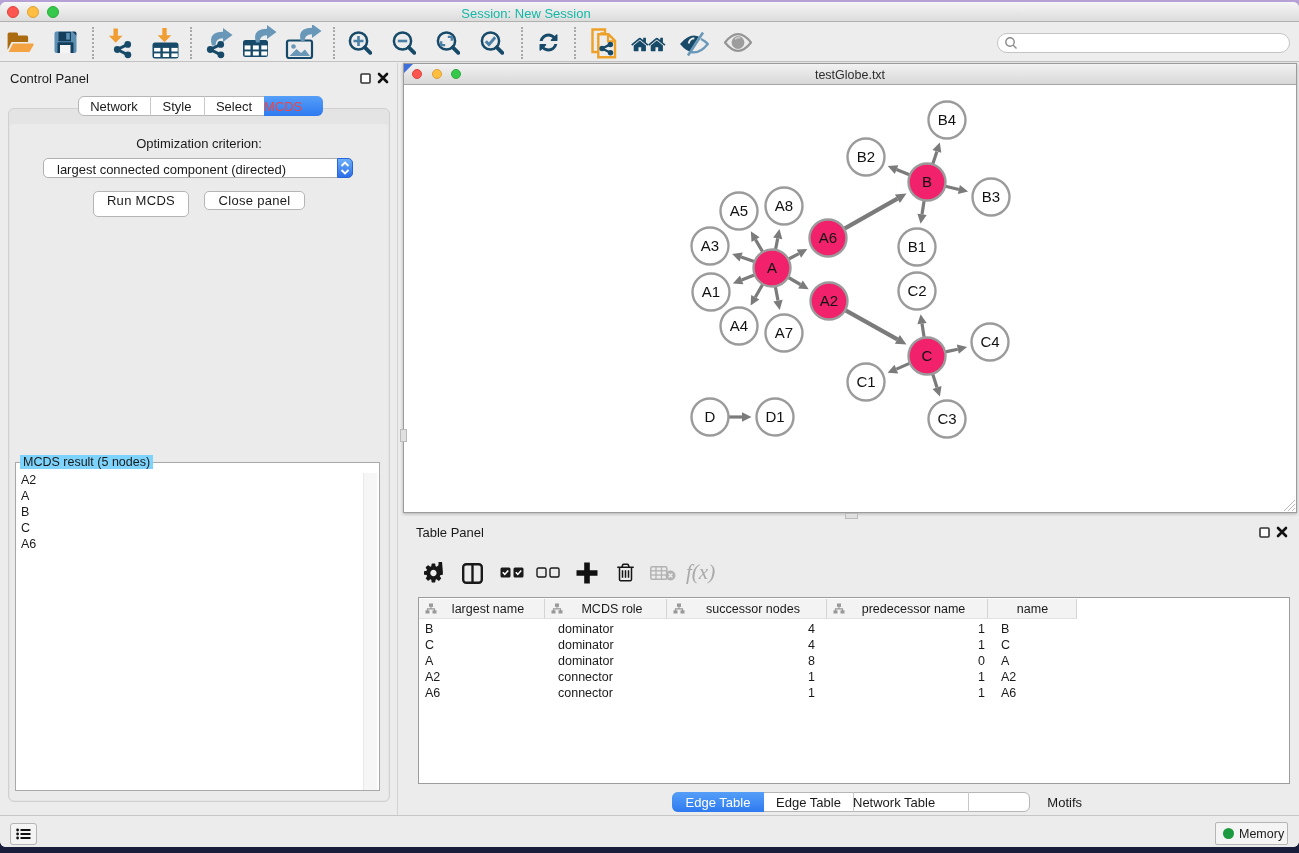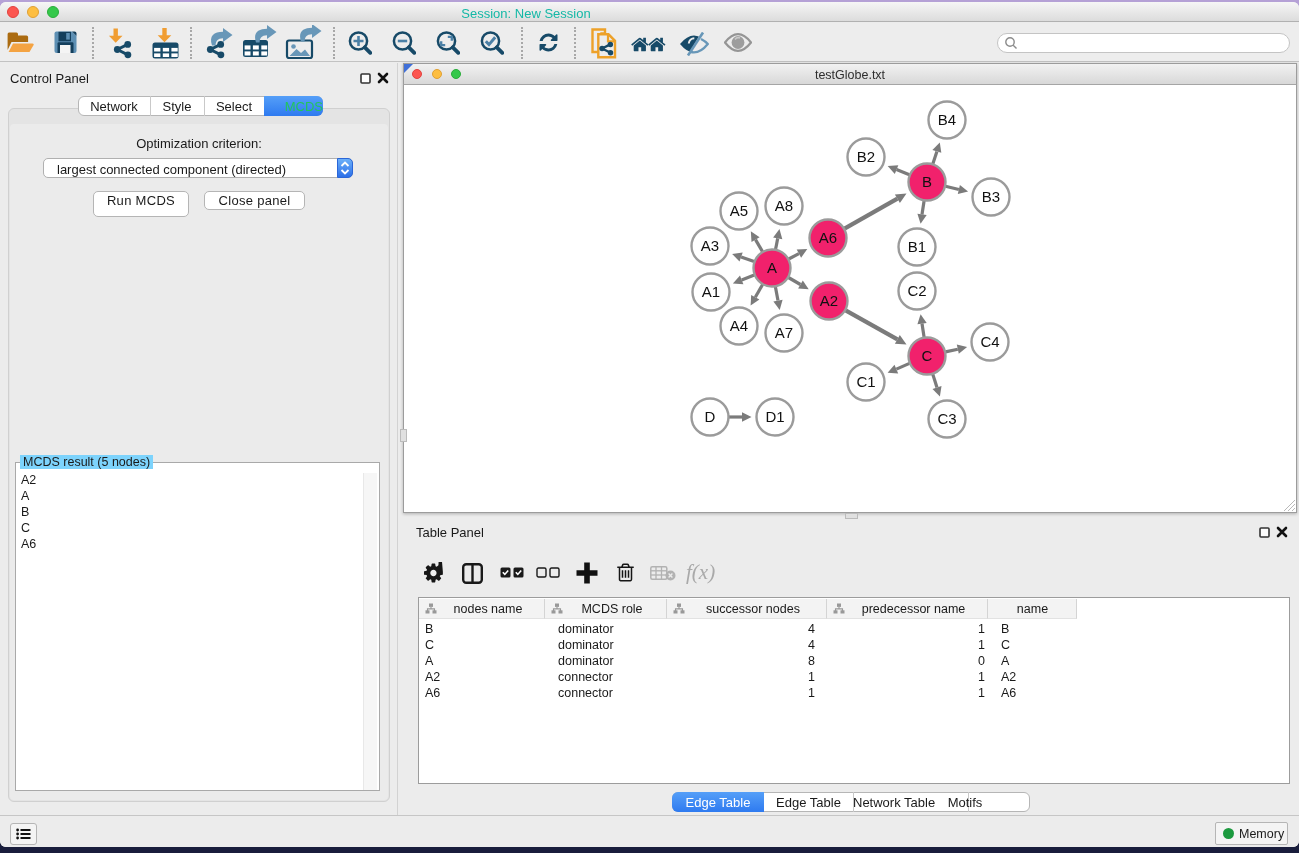--- a/index.html
+++ b/index.html
@@ -156,21 +156,21 @@
   border:1px solid #d0d0d0;border-radius:6px"></div>
 <div class="abs" style="left:10px;top:124px;width:378px;height:676px;background:#ebebeb;border-radius:4px"></div>
 
 <div class="abs" style="left:78px;top:96px;width:245px;height:20px;background:#fff;border:1px solid #b6b6b6;border-radius:6px"></div>
 <div class="abs" style="left:150px;top:96px;width:1px;height:20px;background:#c9c9c9"></div>
 <div class="abs" style="left:204px;top:96px;width:1px;height:20px;background:#c9c9c9"></div>
 <div class="abs" style="left:264px;top:96px;width:59px;height:20px;background:linear-gradient(#559ff8,#2e7af0);border-radius:0 6px 6px 0"></div>
 <div class="t13" style="left:78px;top:99px;width:72px;text-align:center">Network</div>
 <div class="t13" style="left:150px;top:99px;width:54px;text-align:center">Style</div>
 <div class="t13" style="left:204px;top:99px;width:60px;text-align:center">Select</div>
-<div class="t13" style="left:264px;top:99px;width:59px;text-align:right;color:#22c55e">MCDS</div>
+<div class="t13" style="left:264px;top:99px;width:59px;text-align:left;color:#ef4444">MCDS</div>
 
 <div class="t13" style="left:8px;top:136px;width:382px;text-align:center">Optimization criterion:</div>
 
 <div class="abs" style="left:43px;top:158px;width:310px;height:20px;background:#fff;border:1px solid #b0b0b0;border-radius:5px"></div>
 <div class="abs" style="left:337px;top:158px;width:16px;height:20px;background:linear-gradient(#6cb0f9,#2c6fe8);border-radius:0 5px 5px 0;border:1px solid #2a66d8"></div>
 <svg style="position:absolute;left:339px;top:161px" width="12" height="14" viewBox="0 0 12 14">
 <path d="M2.5 5 L6 1.5 9.5 5" fill="none" stroke="#fff" stroke-width="1.8"></path>
 <path d="M2.5 9 L6 12.5 9.5 9" fill="none" stroke="#fff" stroke-width="1.8"></path>
   </svg>
 <div class="t13" style="left:57px;top:162px">largest connected component (directed)</div>
@@ -324,21 +324,21 @@
     <line x1="6" y1="0.8" x2="6" y2="13.3" stroke="#b2b2b2" stroke-width="1.3"></line>
     <line x1="11.5" y1="0.8" x2="11.5" y2="13.3" stroke="#b2b2b2" stroke-width="1.3"></line>
     <circle cx="20.5" cy="9.5" r="5" fill="#b2b2b2"></circle>
     <path d="M18.6 7.6 l3.8 3.8 M22.4 7.6 l-3.8 3.8" stroke="#ececec" stroke-width="1.4"></path>
   </svg>
 <div class="abs" style="left:686px;top:560px;width:40px;height:26px;color:#a9a9a9;
   font-family:'Liberation Serif',serif;font-style:italic;font-size:21px">f(x)</div>
 
 <div class="abs" style="left:418px;top:597px;width:872px;height:187px;background:#fff;border:1px solid #9c9c9c"></div>
 <div style="position:absolute;left:419px;top:599px;width:126px;height:20px;background:#f3f3f3;border-right:1px solid #d4d4d4;border-bottom:1px solid #e2e2e2;box-sizing:border-box"></div>
-<div class="t12" style="position:absolute;left:419px;top:602px;width:126px;text-align:center;text-indent:12px">nodes name</div>
+<div class="t12" style="position:absolute;left:419px;top:602px;width:126px;text-align:center;text-indent:12px">largest name</div>
 <svg width="12" height="11" viewBox="0 0 12 11" style="position:absolute;left:425px;top:603px">
     <rect x="4" y="0.5" width="4" height="3.4" fill="#999"></rect>
     <path d="M6 3.9 v2 M2.5 8 V5.9 h7 V8" stroke="#999" stroke-width="1.1" fill="none"></path>
     <rect x="0.5" y="7.3" width="4" height="3.2" fill="#999"></rect>
     <rect x="7.5" y="7.3" width="4" height="3.2" fill="#999"></rect>
   </svg>
 <div style="position:absolute;left:545px;top:599px;width:122px;height:20px;background:#f3f3f3;border-right:1px solid #d4d4d4;border-bottom:1px solid #e2e2e2;box-sizing:border-box"></div>
 <div class="t12" style="position:absolute;left:545px;top:602px;width:122px;text-align:center;text-indent:12px">MCDS role</div>
 <svg width="12" height="11" viewBox="0 0 12 11" style="position:absolute;left:551px;top:603px">
     <rect x="4" y="0.5" width="4" height="3.4" fill="#999"></rect>
@@ -390,21 +390,21 @@
 <div class="t12" style="position:absolute;left:870px;top:686px;width:115px;text-align:right">1</div>
 <div class="t12" style="position:absolute;left:1001px;top:686px">A6</div>
 
 <div class="abs" style="left:672px;top:792px;width:358px;height:20px;background:#fff;border:1px solid #b6b6b6;border-radius:6px"></div>
 <div class="abs" style="left:672px;top:792px;width:92px;height:20px;background:linear-gradient(#559ff8,#2e7af0);border-radius:6px 0 0 6px"></div>
 <div class="abs" style="left:853px;top:792px;width:1px;height:20px;background:#c9c9c9"></div>
 <div class="abs" style="left:968px;top:792px;width:1px;height:20px;background:#c9c9c9"></div>
 <div class="t13" style="left:672px;top:795px;width:92px;text-align:center;color:#fff">Edge Table</div>
 <div class="t13" style="left:764px;top:795px;width:89px;text-align:center">Edge Table</div>
 <div class="t13" style="left:853px;top:795px;width:115px;text-align:left">Network Table</div>
-<div class="t13" style="left:934px;top:795px;width:62px;text-align:center">Motifs</div>
+<div class="t13" style="left:1020px;top:795px;width:62px;text-align:right">Motifs</div>
 
 <div class="abs" style="left:0;top:815px;width:1299px;height:32px;background:#ececec;
   border-top:1px solid #c6c6c6;border-radius:0 0 6px 6px"></div>
 <div class="btn" style="left:10px;top:823px;width:27px;height:22px;border-radius:3px;background:#f4f4f4"></div>
 <svg style="position:absolute;left:16px;top:828px" width="15" height="12" viewBox="0 0 15 12">
 <circle cx="1.6" cy="2" r="1.4" fill="#111"></circle>
     <circle cx="1.6" cy="6" r="1.4" fill="#111"></circle>
 <circle cx="1.6" cy="10" r="1.4" fill="#111"></circle>
 <rect x="4.5" y="1" width="10" height="2" fill="#111"></rect>
     <rect x="4.5" y="5" width="10" height="2" fill="#111"></rect>

